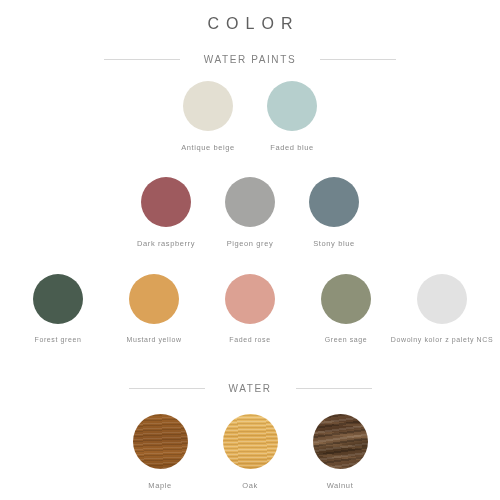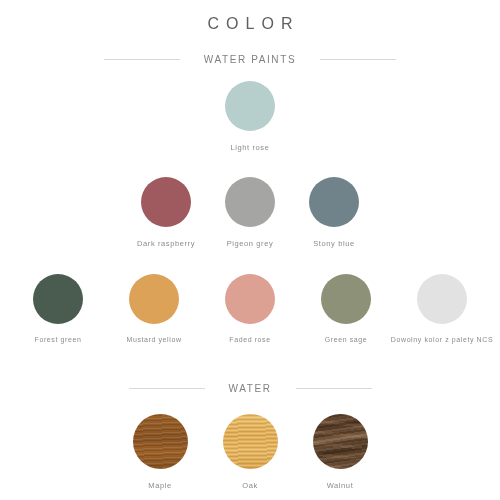--- a/index.html
+++ b/index.html
@@ -161,22 +161,26 @@
 <h1 class="page-title">COLOR</h1>
 
 <div class="section-header">
   <span class="rule left"></span>
   <span class="section-label">WATER PAINTS</span>
   <span class="rule right"></span>
 </div>
 
 <div class="swatch-row row-1 row-4up">
   <div class="swatch">
+    <span class="chip" style="background: rgb(227, 223, 210);"></span>
+    <span class="swatch-label">Antique beige</span>
+  </div>
+  <div class="swatch">
     <span class="chip" style="background: rgb(182, 207, 205);"></span>
-    <span class="swatch-label">Light rose</span>
+    <span class="swatch-label">Faded blue</span>
   </div>
 </div>
 
 <div class="swatch-row row-2 row-4up">
   <div class="swatch">
     <span class="chip" style="background: rgb(158, 90, 94);"></span>
     <span class="swatch-label">Dark raspberry</span>
   </div>
   <div class="swatch">
     <span class="chip" style="background: rgb(165, 165, 163);"></span>

